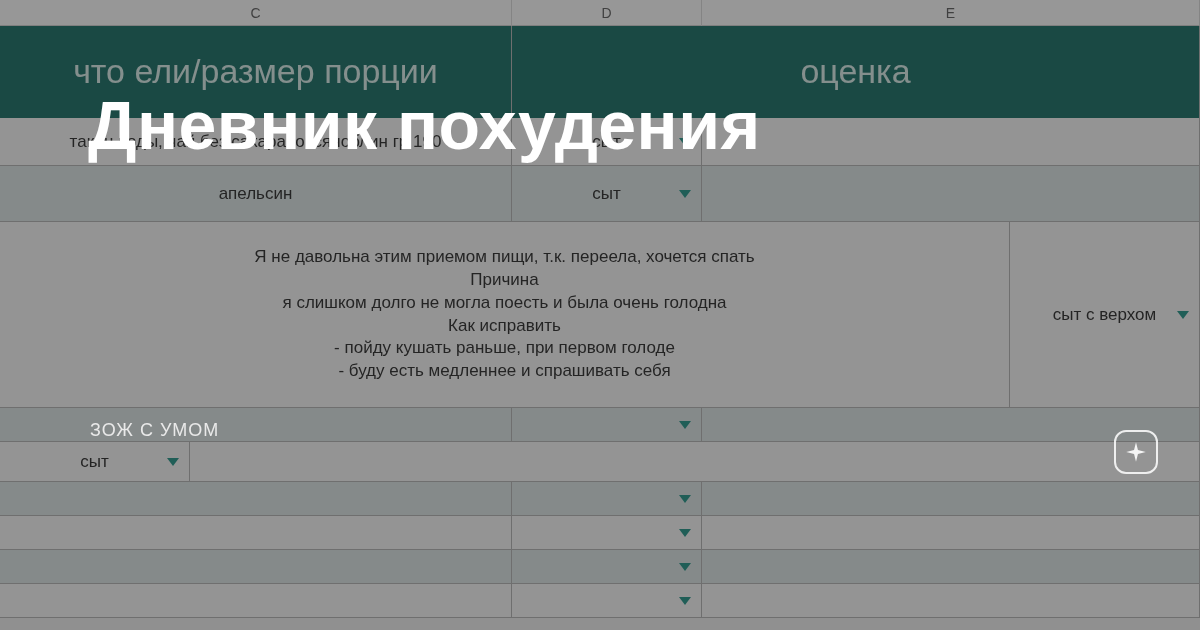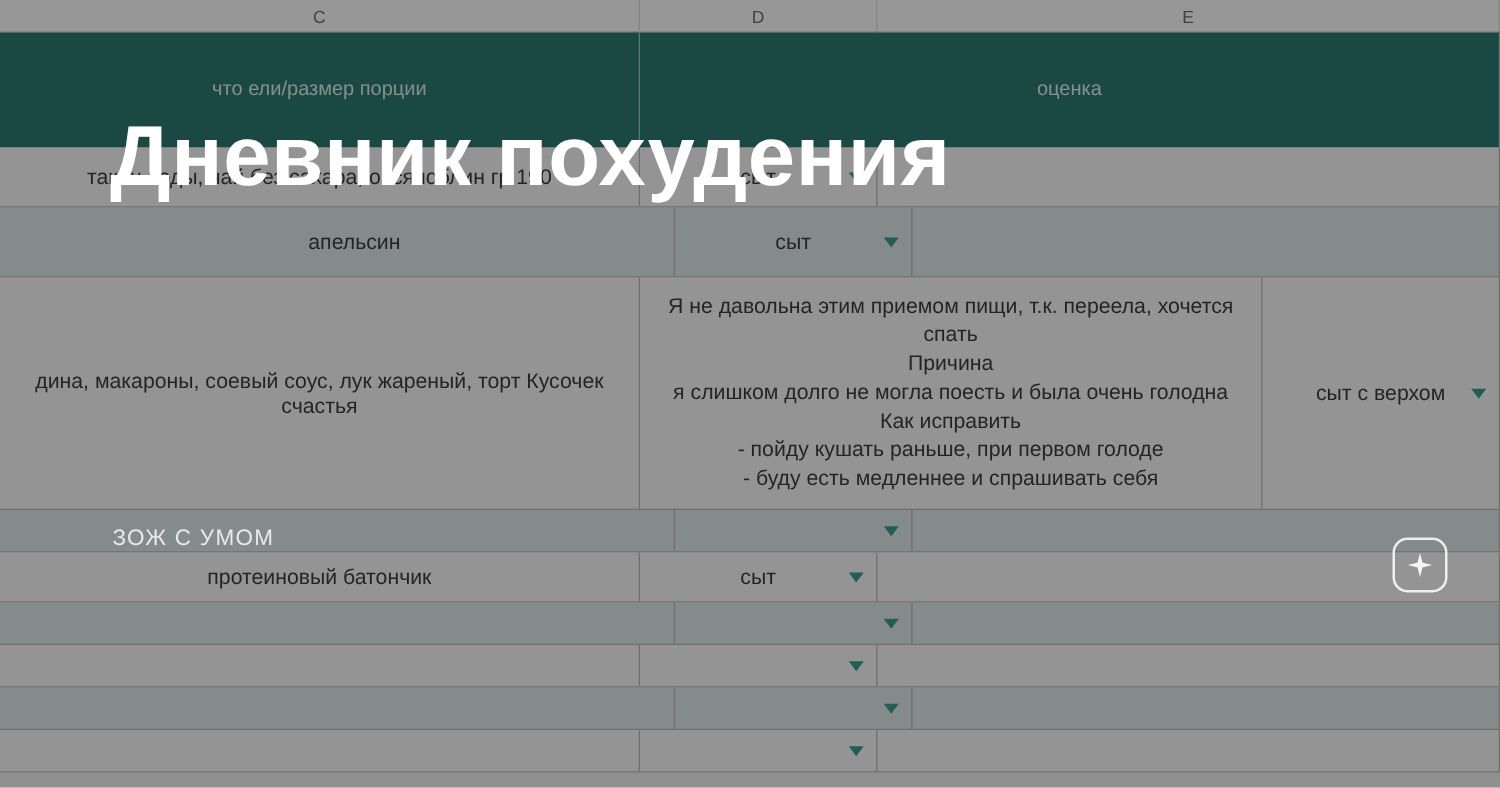--- a/index.html
+++ b/index.html
@@ -8,34 +8,34 @@
 
   
   .colbar { position: absolute; top: 0; left: 0; right: 0; height: 26px; background: #f2f2f3; border-bottom: 1px solid #c6c6c6; display: flex; }
   .colbar .col { height: 26px; display: flex; align-items: center; justify-content: center; color: #555; font-size: 14px; border-right: 1px solid #d0d0d0; }
   .col-c { width: 512px; }
   .col-d { width: 190px; }
   .col-e { flex: 1; }
 
   
   .teal-header { position: absolute; top: 26px; left: 0; right: 0; height: 92px; background: #0f645b; display: flex; }
-  .teal-header .hcell { display: flex; align-items: center; justify-content: center; color: #cfe3e0; font-size: 16px; border-right: 1px solid #a9a9a9; text-align: center; padding: 0 10px; line-height: 1.1; }
+  .teal-header .hcell { display: flex; align-items: center; justify-content: center; color: #cfe3e0; font-size: 34px; border-right: 1px solid #a9a9a9; text-align: center; padding: 0 10px; line-height: 1.1; }
   .hc-c { width: 512px; font-weight: 400; }
   .hc-d { width: 190px; }
   .hc-e { flex: 1; }
 
   
   .rows { position: absolute; top: 118px; left: 0; right: 0; bottom: 0; }
   .row { display: flex; border-bottom: 1px solid #a9a9a9; }
   .row .cell { border-right: 1px solid #a9a9a9; display: flex; align-items: center; justify-content: center; font-size: 17px; color: #222; text-align: center; padding: 6px 8px; }
   .c-c { width: 512px; }
   .c-d { width: 190px; position: relative; }
   .c-e { flex: 1; font-size: 16px; line-height: 1.35; padding: 8px 6px 8px 24px; text-align: center; }
 
-  .row.alt { background: #d1dbda; padding-left: 28px; }
+  .row.alt { background: #d1dbda; }
   .row.plain { background: #ededed; }
 
   .dd-arrow { position: absolute; right: 10px; width: 0; height: 0; border-left: 6px solid transparent; border-right: 6px solid transparent; border-top: 8px solid #1a8a7e; }
 
   
   .dim { position: absolute; inset: 0; background: rgba(40,40,40,0.45); }
 
   
   .title { position: absolute; left: 88px; top: 86px; color: #fff; font-size: 68px; font-weight: 700; letter-spacing: 0.5px; }
   .subtitle { position: absolute; left: 90px; top: 420px; color: #e9e9e9; font-size: 18px; letter-spacing: 1px; }
@@ -71,42 +71,40 @@
       </div>
       <div class="row alt" style="height: 56px;">
         <div class="cell c-c">апельсин</div>
         <div class="cell c-d">
           <span>сыт</span>
           <div class="dd-arrow"></div>
         </div>
         <div class="cell c-e" style="white-space: pre-line;"></div>
       </div>
       <div class="row plain" style="height: 186px;">
-        <div class="cell c-c">дина, макароны, соевый соус, лук жареный, торт Кусочек счастья</div>
         <div class="cell c-e" style="white-space: pre-line;">Я не давольна этим приемом пищи, т.к. переела, хочется спать
 Причина
 я слишком долго не могла поесть и была очень голодна
 Как исправить
 - пойду кушать раньше, при первом голоде
 - буду есть медленнее и спрашивать себя</div>
         <div class="cell c-d">
           <span>сыт с верхом</span>
           <div class="dd-arrow"></div>
         </div>
       </div>
       <div class="row alt" style="height: 34px;">
         <div class="cell c-c"></div>
         <div class="cell c-d">
           <span></span>
           <div class="dd-arrow"></div>
         </div>
         <div class="cell c-e" style="white-space: pre-line;"></div>
       </div>
       <div class="row plain" style="height: 40px;">
-        <div class="cell c-c">протеиновый батончик</div>
         <div class="cell c-d">
           <span>сыт</span>
           <div class="dd-arrow"></div>
         </div>
         <div class="cell c-e" style="white-space: pre-line;"></div>
       </div>
       <div class="row alt" style="height: 34px;">
         <div class="cell c-c"></div>
         <div class="cell c-d">
           <span></span>

